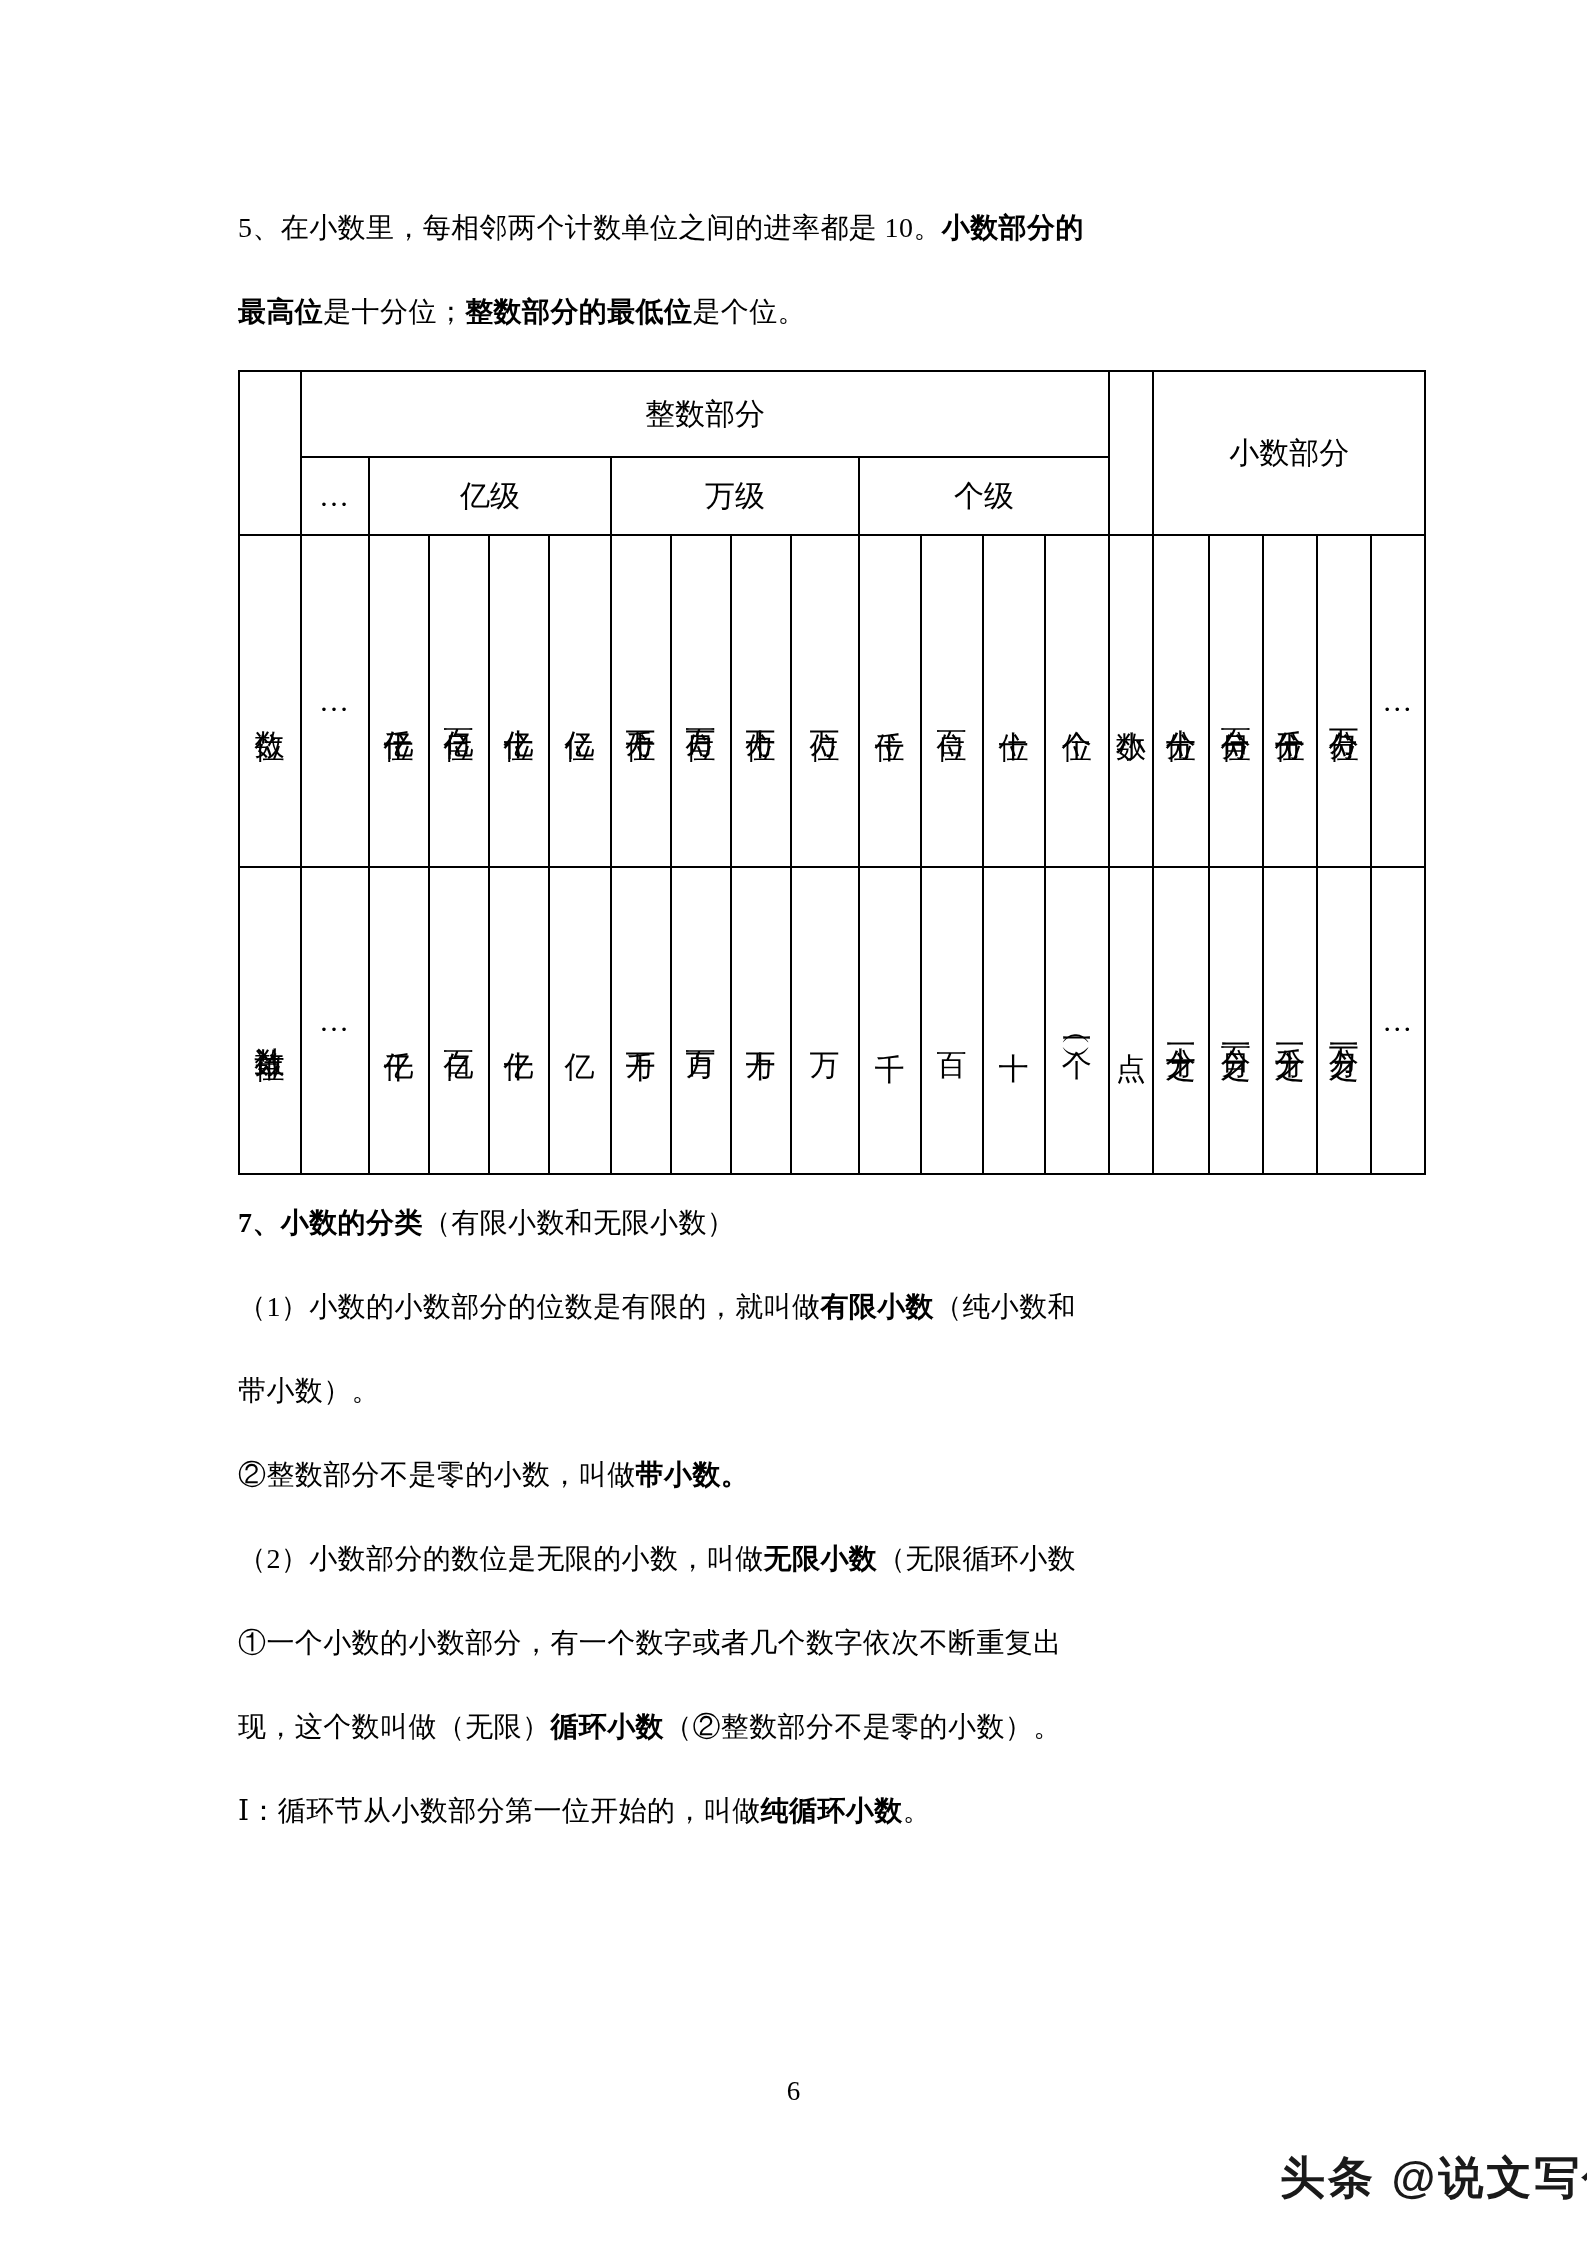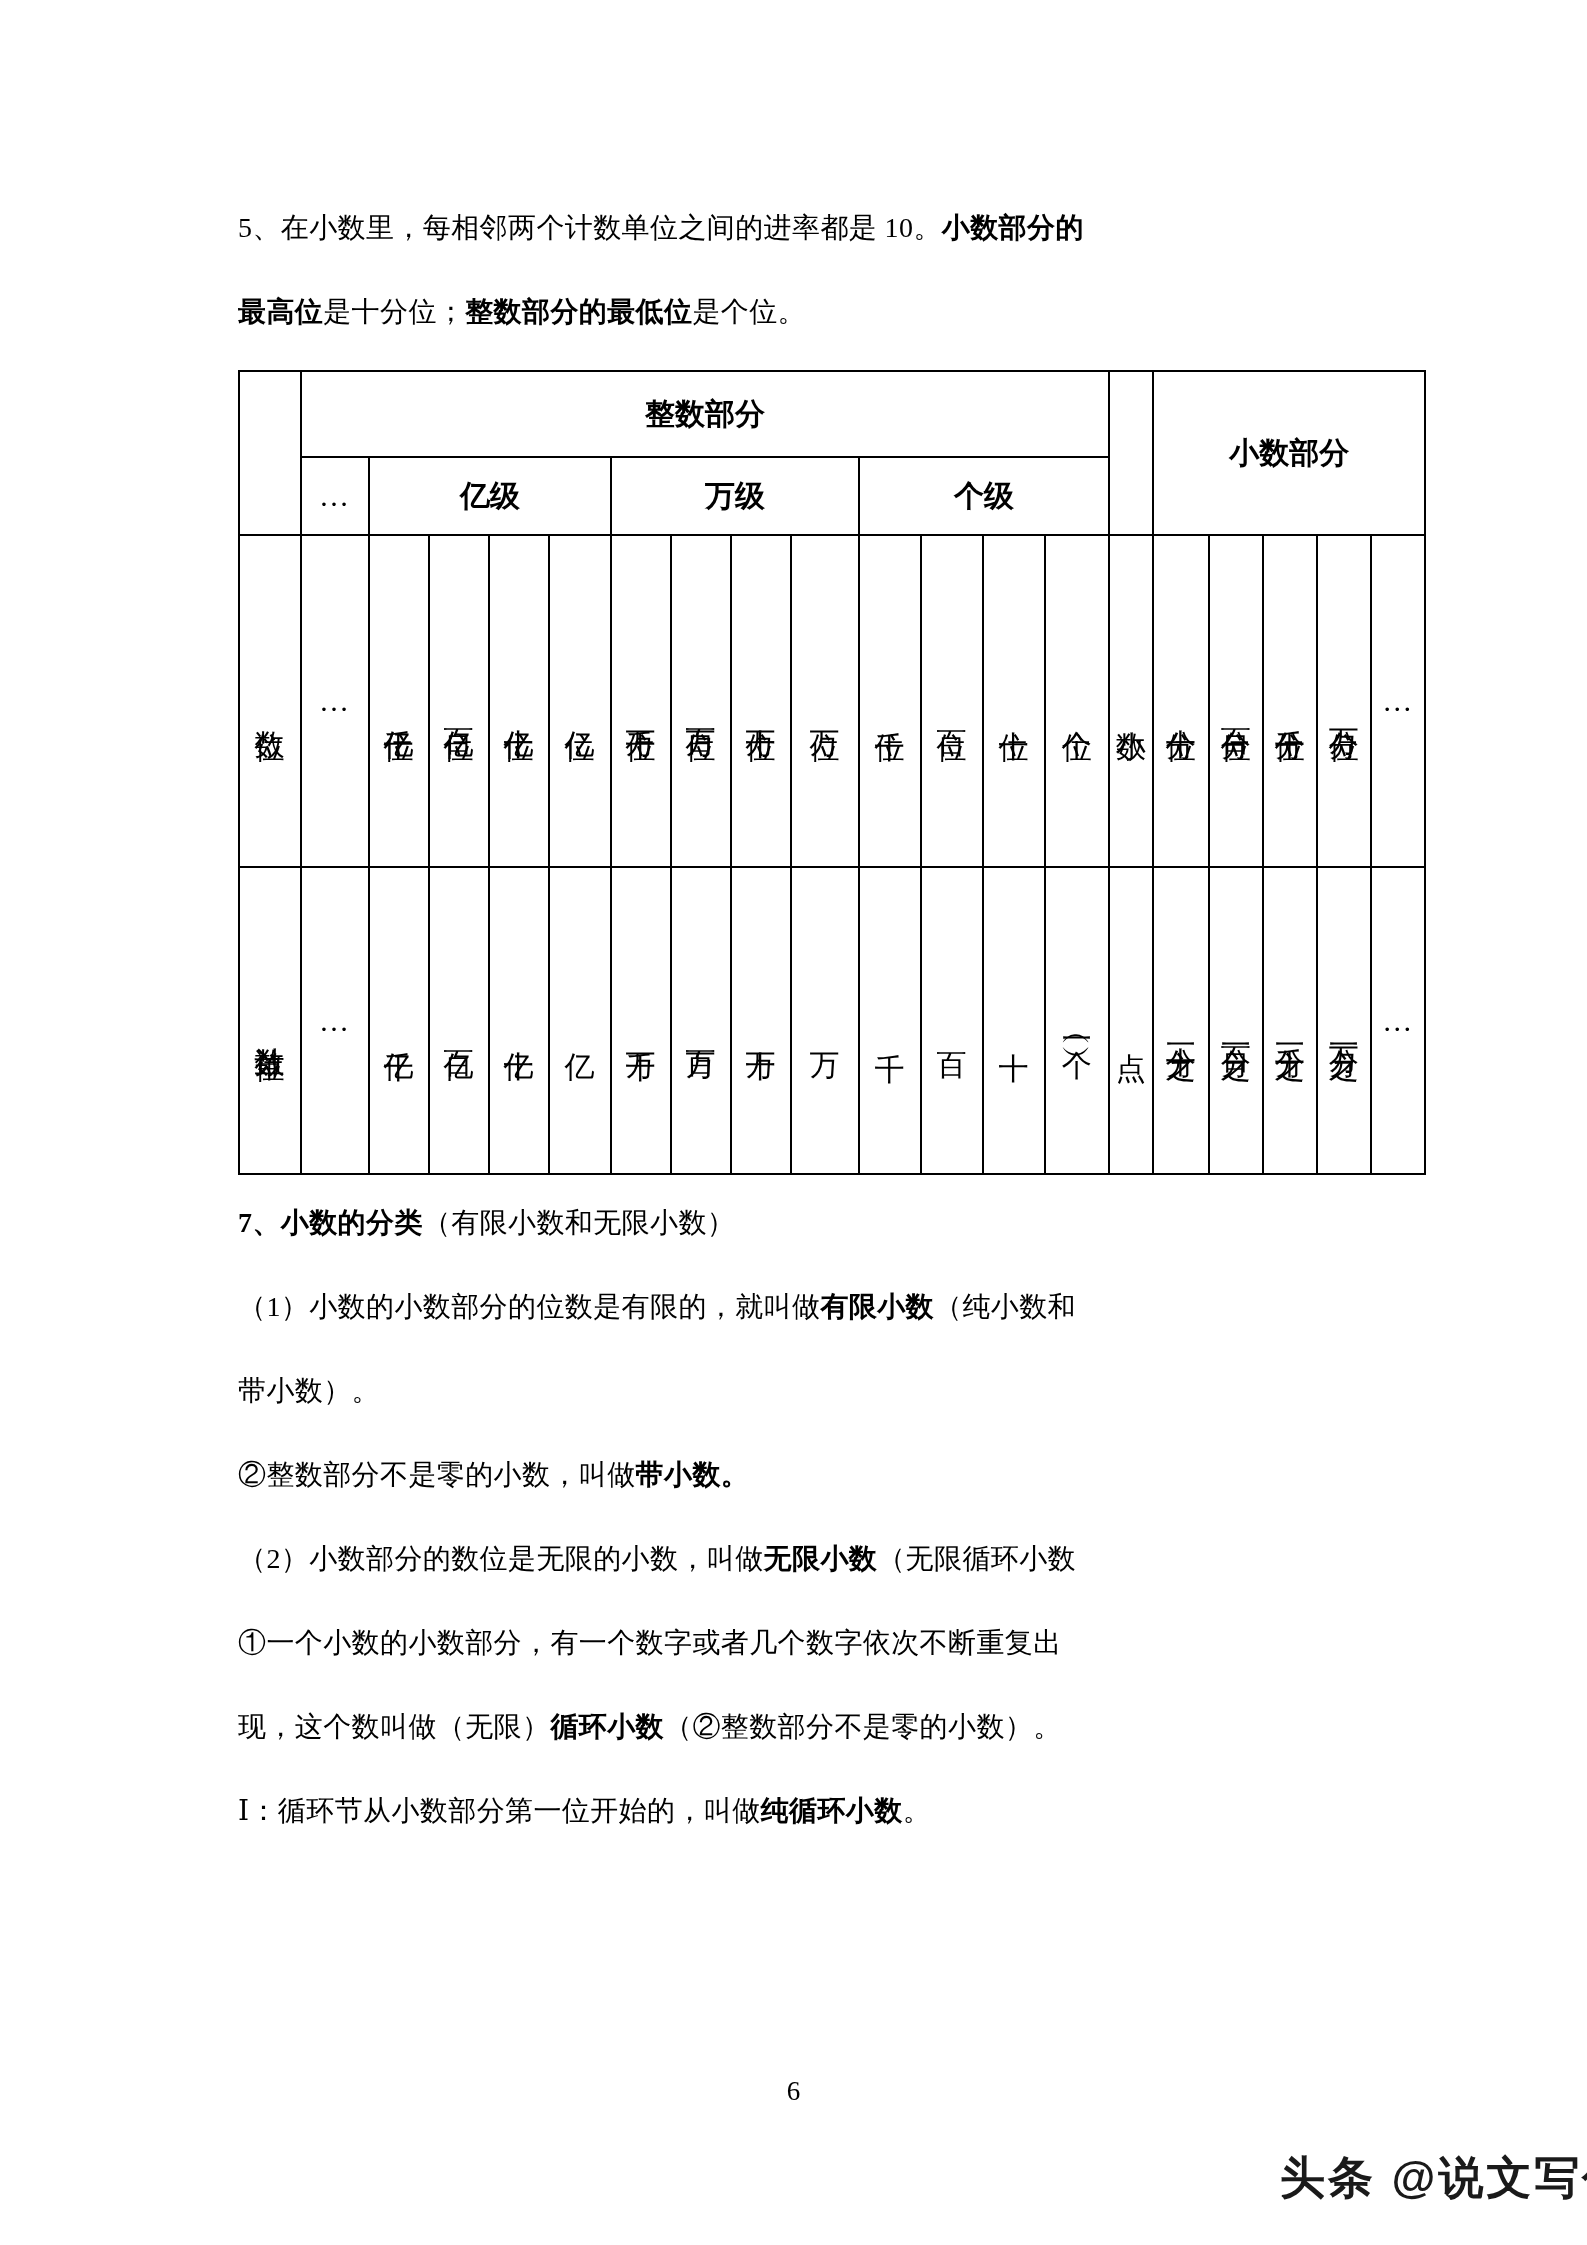--- a/index.html
+++ b/index.html
@@ -60,21 +60,21 @@
     background: #fff;
   }
   .vcell {
     writing-mode: vertical-rl;
     text-orientation: upright;
     display: inline-block;
     line-height: 1.24;
     letter-spacing: 2px;
     font-size: 30px;
   }
-  .hcell { font-size: 31px; font-weight: bold; }
+  .hcell { font-size: 31px; }
   .dots { font-size: 30px; letter-spacing: 2px; }
 
   td.r1 { height: 84px; }
   td.r2 { height: 76px; }
   td.r3 { height: 330px; }
   td.r4 { height: 305px; }
   td.nb-b { border-bottom: none; }
   td.blank { border-top: none; border-bottom: none; }
 
   

